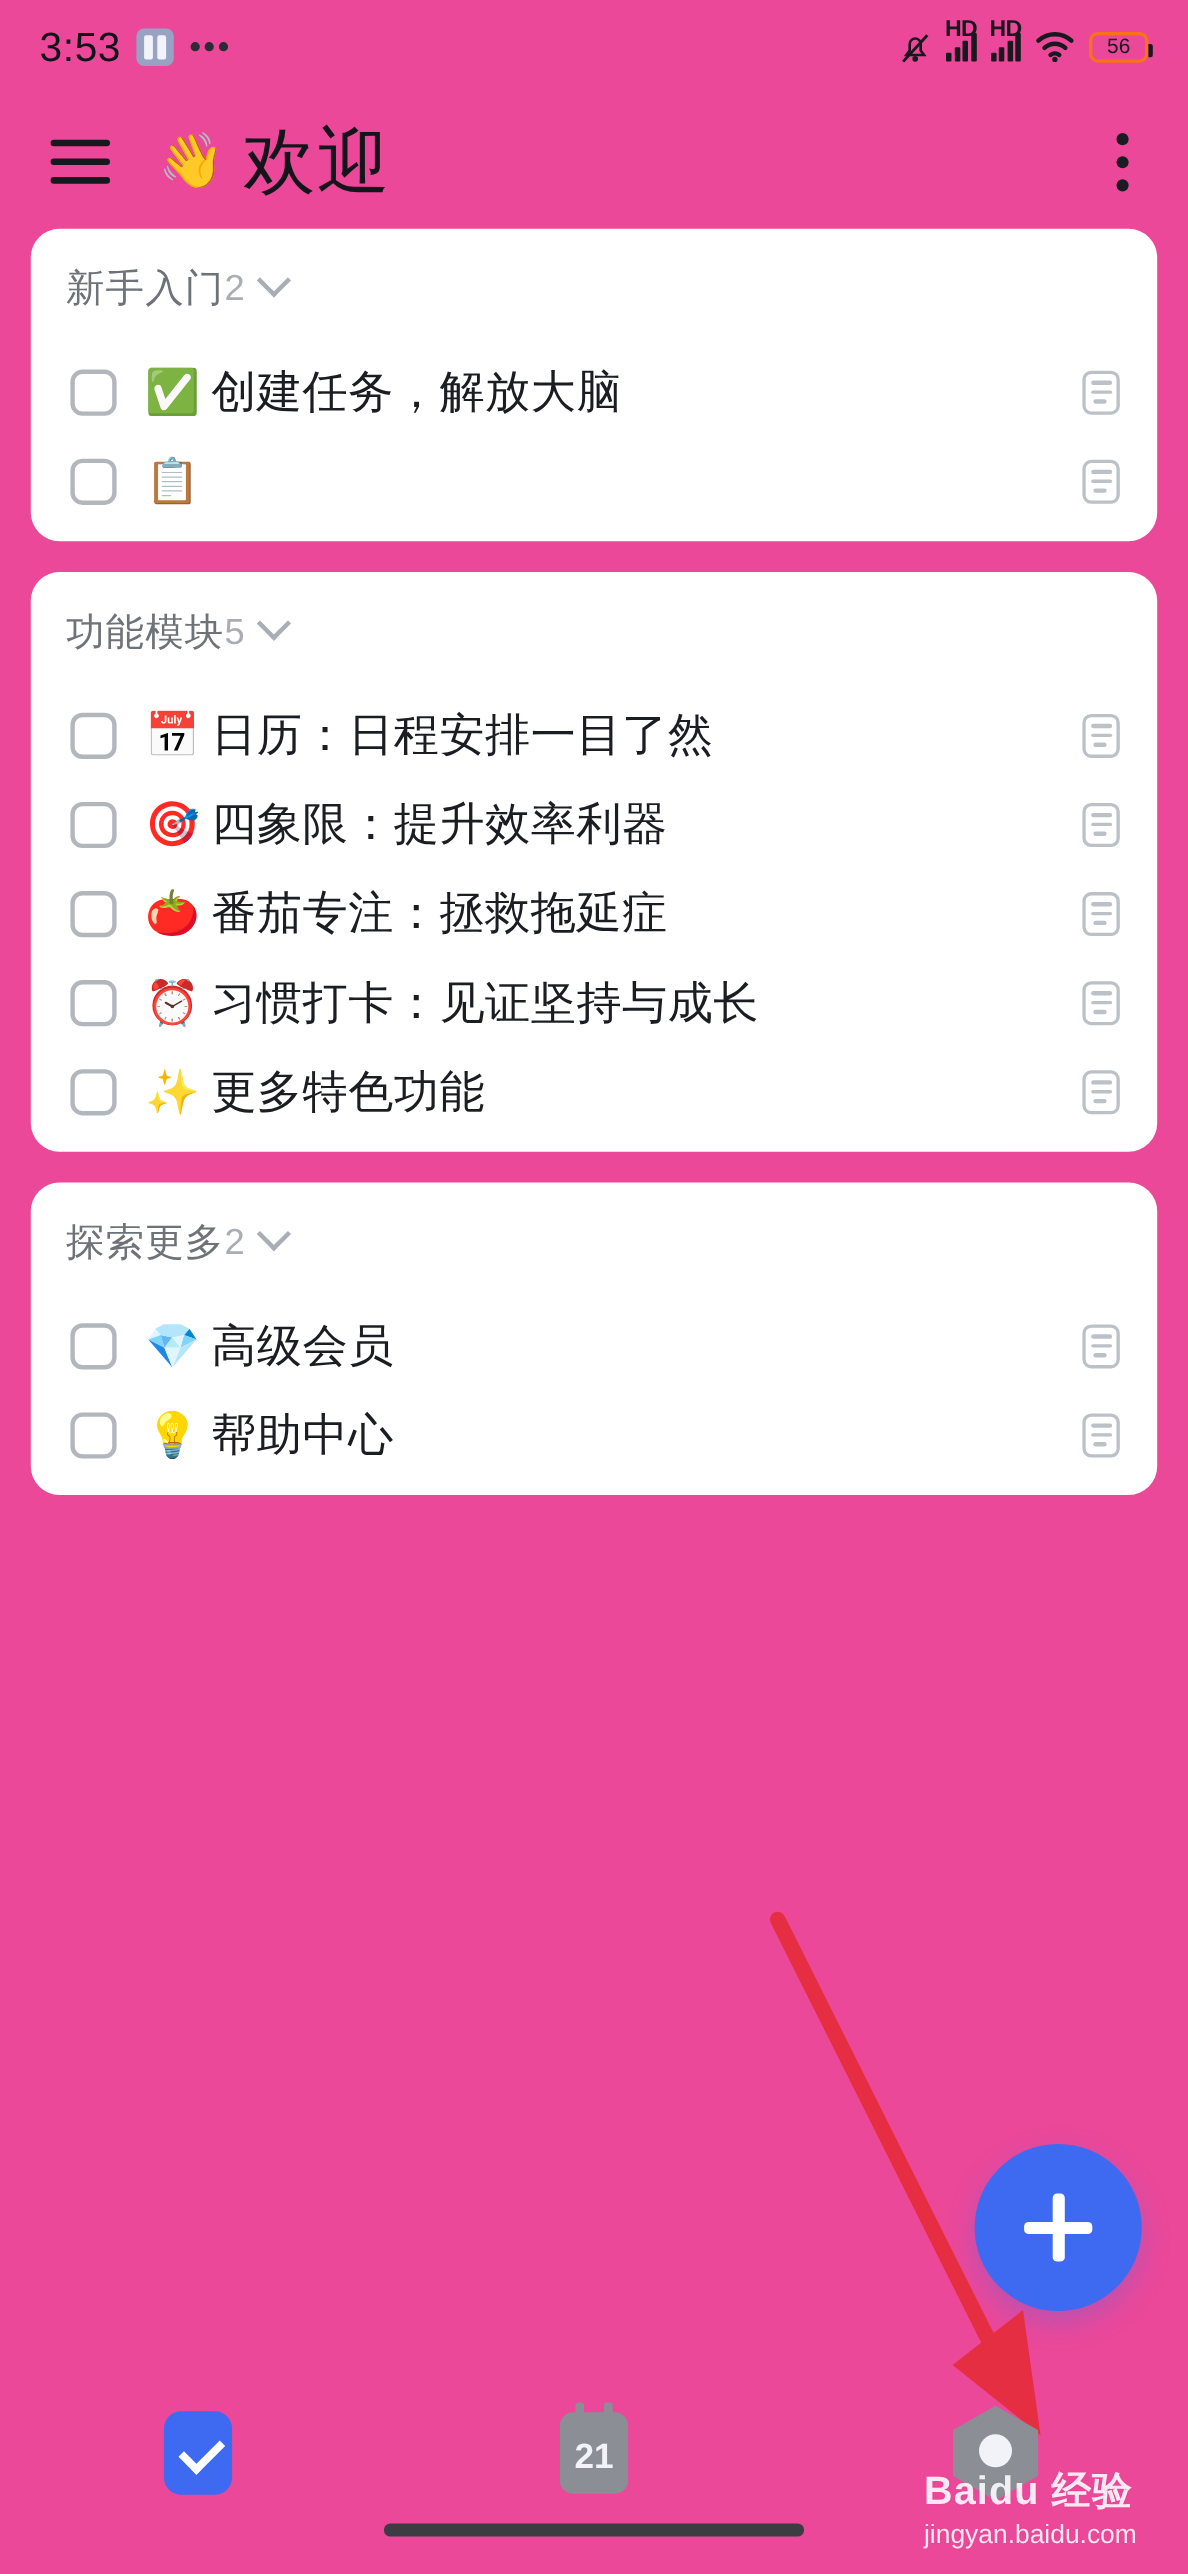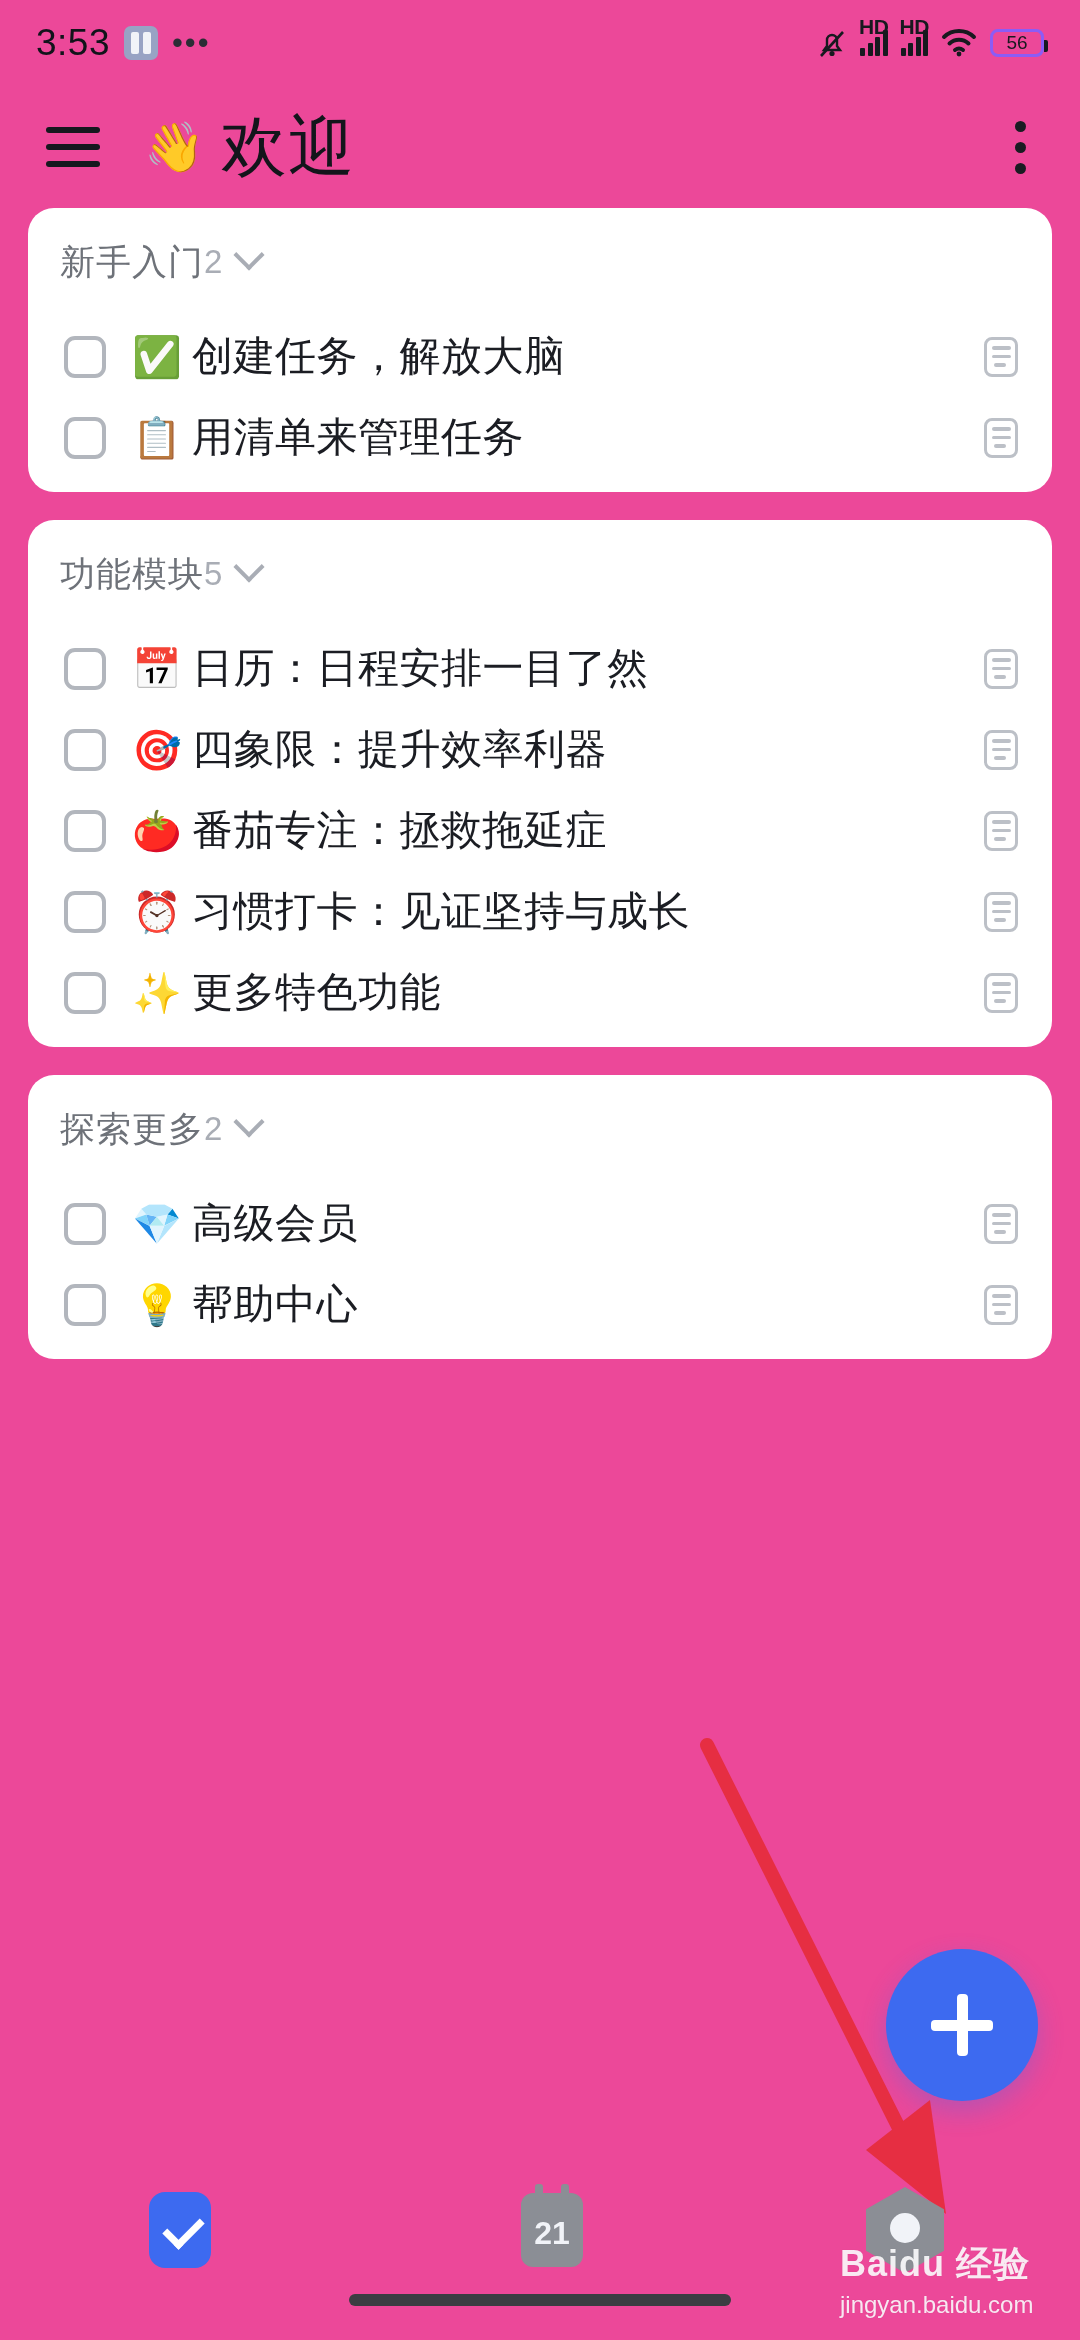--- a/index.html
+++ b/index.html
@@ -38,21 +38,21 @@
   .bars { display:flex; align-items:flex-end; gap:2.5px; height:26px; }
   .bars i { width:5px; background:#17191f; display:block; border-radius:1px; }
   .bars i:nth-child(1){height:8px}
   .bars i:nth-child(2){height:13px}
   .bars i:nth-child(3){height:19px}
   .bars i:nth-child(4){height:26px}
   .hdwrap { position:relative; display:flex; align-items:flex-end; }
   .hd { font-size:21px; font-weight:bold; color:#17191f; line-height:1;
         position:absolute; top:-14px; left:-1px; letter-spacing:-0.5px; }
   .batt {
-    width:54px; height:28px; border:3px solid #8b5cf6; border-radius:8px;
+    width:54px; height:28px; border:3px solid #f97316; border-radius:8px;
     display:flex; align-items:flex-end; justify-content:center; position:relative;
   }
   .batt span { font-size:19px; color:#17191f; font-weight:500; }
   .batt::after {
     content:""; position:absolute; right:-7px; top:8px;
     width:4px; height:12px; background:#17191f; border-radius:0 2px 2px 0;
   }
 
   
   .appbar {
@@ -125,21 +125,21 @@
 
   
   .bottomnav {
     position:absolute; left:0; bottom:0; width:1080px; height:190px;
   }
   .navitem {
     position:absolute; top:28px; width:120px; height:104px;
     display:flex; align-items:center; justify-content:center; cursor:pointer;
   }
   .nav-0 { left:120px; }
-  .nav-1 { left:492px; }
+  .nav-1 { left:480px; }
   .nav-2 { left:845px; }
   .nav-check {
     width:62px; height:76px; border-radius:16px; background:#3d6af0;
     position:relative;
   }
   .nav-check::after {
     content:""; position:absolute; left:16px; top:25px;
     width:30px; height:16px;
     border-left:7px solid #fff; border-bottom:7px solid #fff;
     transform:rotate(-45deg);
@@ -269,21 +269,20 @@
           <span class="row-label">创建任务，解放大脑</span>
           <span class="note-icon">
             <i></i>
             <i></i>
             <i></i>
           </span>
         </div>
         <div class="row">
           <span class="checkbox"></span>
           <span class="row-emoji">📋</span>
-          <span class="row-label">用清单来管理任务</span>
           <span class="note-icon">
             <i></i>
             <i></i>
             <i></i>
           </span>
         </div>
       </div>
       <div class="card">
         <div class="card-head">
           <span class="card-title">功能模块</span>

